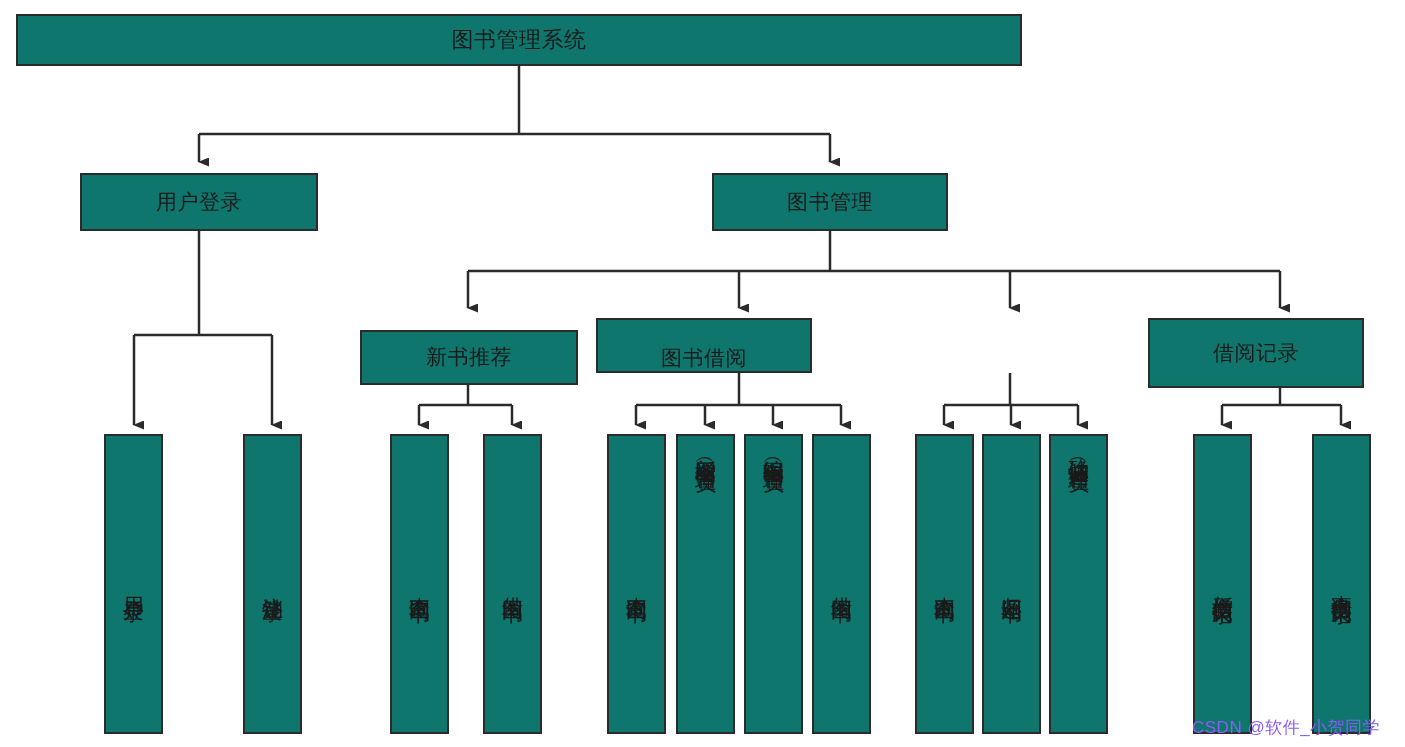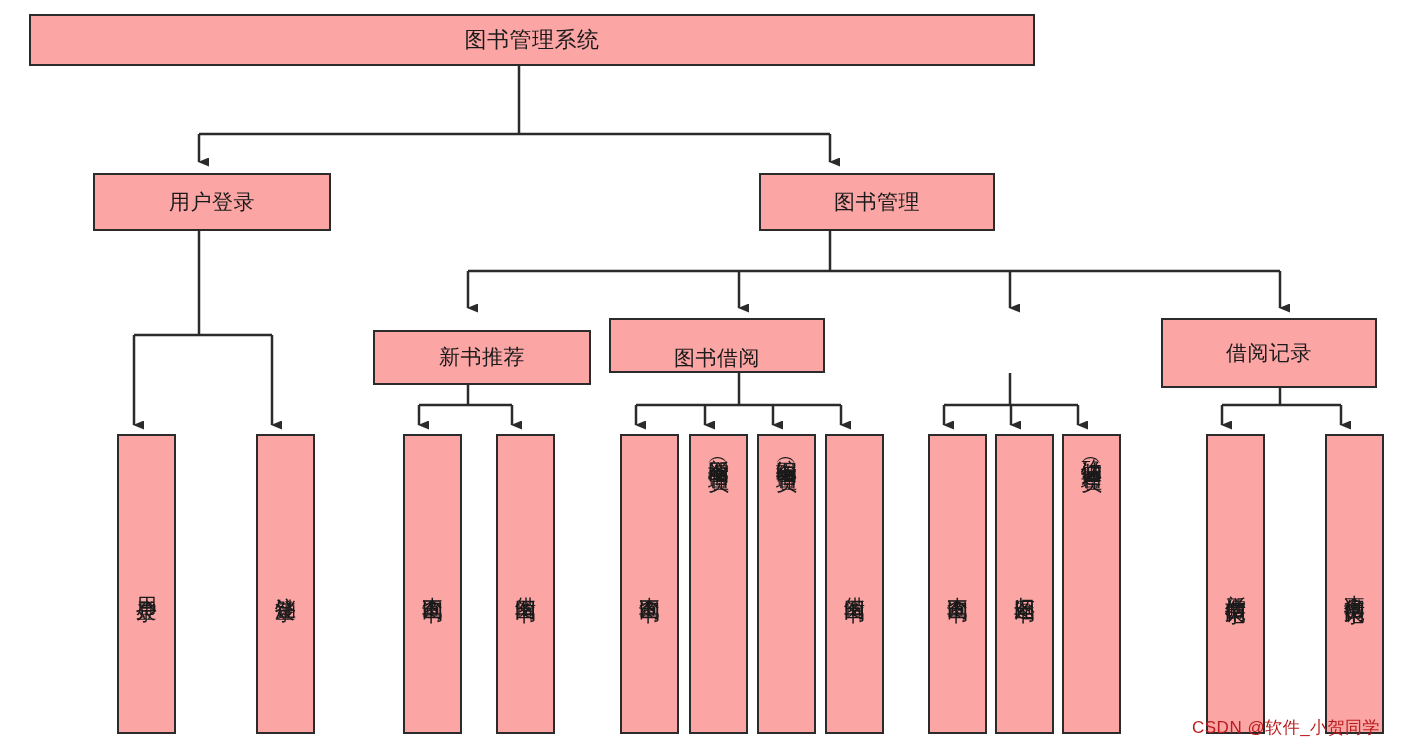--- a/index.html
+++ b/index.html
@@ -23,26 +23,25 @@
     left: 0;
     top: 0;
     width: 1405px;
     height: 747px;
     pointer-events: none;
   }
   .node {
     position: absolute;
     box-sizing: border-box;
     border: 2.5px solid #2b2b2b;
-    background: #fca5a5;
+    background: #0f766e;
     display: flex;
     align-items: center;
     justify-content: center;
     color: #1a1a1a;
-    margin-left: 13px;
   }
   .node .label {
     display: block;
     text-align: center;
     line-height: 1.18;
     white-space: nowrap;
   }
   
   .node.horiz .label {
     font-size: 21px;
@@ -64,21 +63,21 @@
     letter-spacing: 2px;
     white-space: nowrap;
   }
   .node.vert.centered {
     align-items: center;
     padding-top: 0;
   }
   .watermark {
     position: absolute;
     font-size: 17px;
-    color: #b91c1c;
+    color: #8b5cf6;
     white-space: nowrap;
     letter-spacing: 0.5px;
   }
 </style>
 </head>
 <body>
 
 <div id="canvas">
 
   <svg class="connectors" viewBox="0 0 1405 747" xmlns="http://www.w3.org/2000/svg">
@@ -132,21 +131,21 @@
   </svg>
 
   <div class="node horiz root" style="left:16px; top:14px; width:1006px; height:52px;">
     <span class="label">图书管理系统</span>
   </div>
 
   <div class="node horiz" style="left:80px; top:173px; width:238px; height:58px;">
     <span class="label">用户登录</span>
   </div>
 
-  <div class="node horiz" style="left:746px; top:173px; width:236px; height:58px;justify-content:center;">
+  <div class="node horiz" style="left:712px; top:173px; width:236px; height:58px;justify-content:center;">
     <span class="label">图书管理</span>
   </div>
 
   <div class="node horiz" style="left:360px; top:330px; width:218px; height:55px;">
     <span class="label">新书推荐</span>
   </div>
 
   <div class="node horiz" style="left:596px; top:318px; width:216px; height:55px;align-items:flex-end;">
     <span class="label">图书借阅</span>
   </div>

